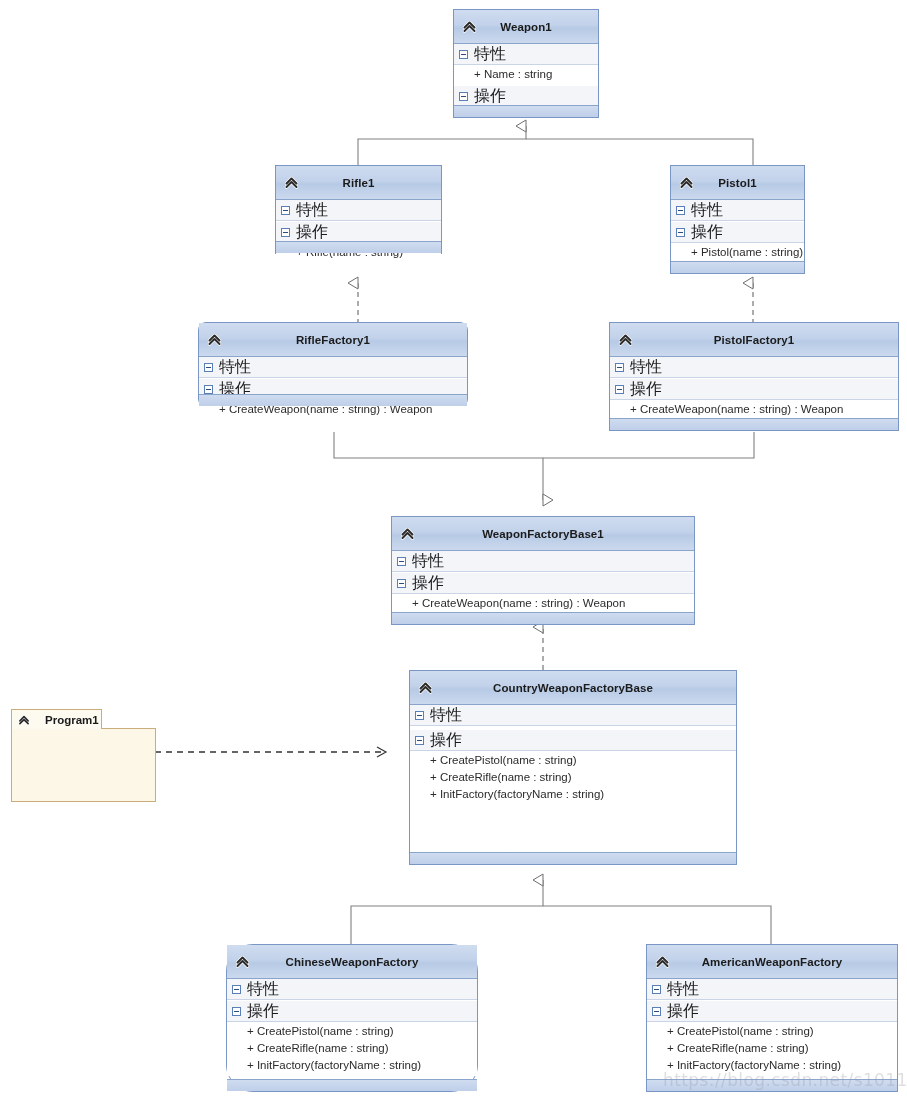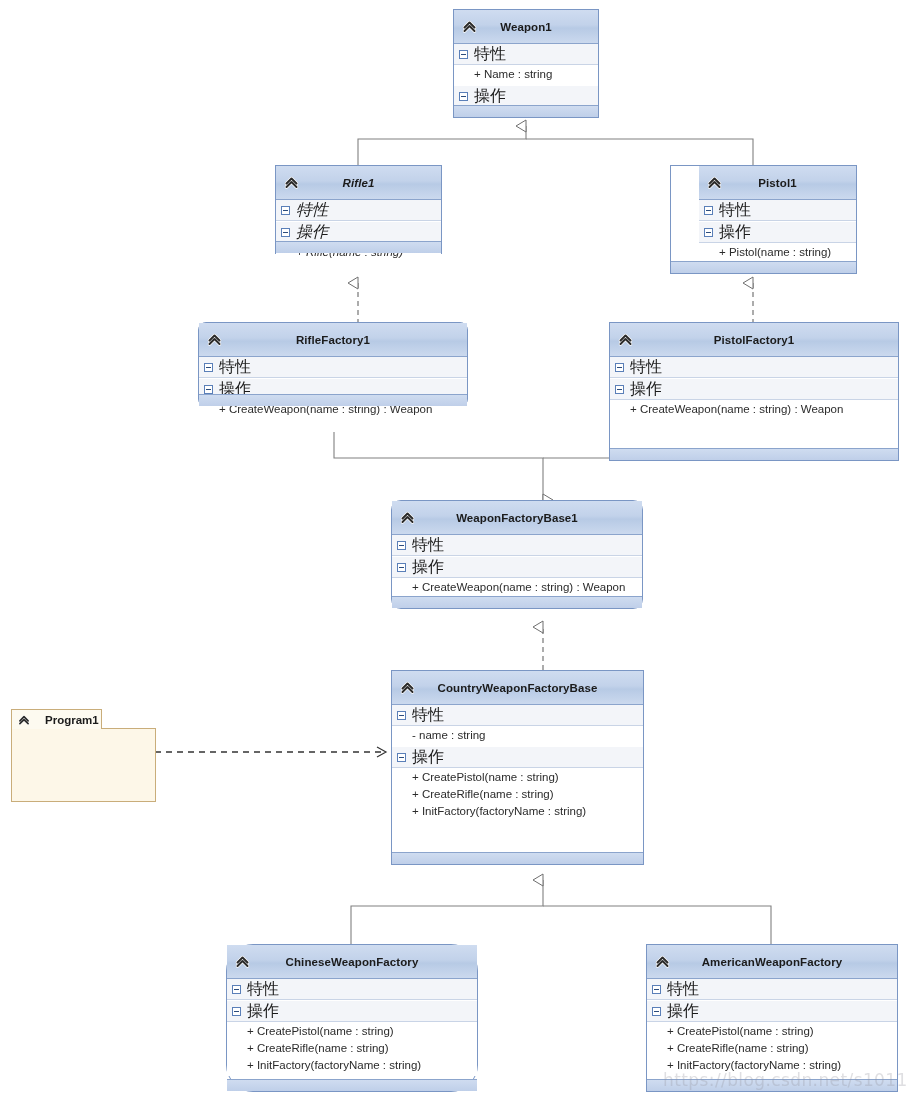--- a/index.html
+++ b/index.html
@@ -224,21 +224,21 @@
         <div class="member">+ Name : string</div>
       </div>
       <div class="compartment-head">
         <span class="expander"></span>
         <span class="compartment-label">操作</span>
       </div>
     </div>
     <div class="uml-footer" style="position:absolute;bottom:0;left:0;right:0;"></div>
   </div>
 
-  <div class="uml-class" style="left:275px; top:165px; width:167px; height:89px;font-style:italic;">
+  <div class="uml-class" style="left:275px; top:165px; width:167px; height:89px;">
     <div class="uml-header">
       <span class="class-icon">
         <svg width="17" height="17" viewBox="0 0 17 17">
             <path d="M3.5,9.5 L8.5,4.5 L13.5,9.5 M3.5,13 L8.5,8 L13.5,13" fill="none" stroke="#ffffff" stroke-width="3.4" stroke-linejoin="round" stroke-linecap="round"></path>
             <path d="M3.5,9.5 L8.5,4.5 L13.5,9.5 M3.5,13 L8.5,8 L13.5,13" fill="none" stroke="#2b2b2b" stroke-width="2" stroke-linejoin="round" stroke-linecap="round"></path>
           </svg>
       </span>
       <span class="uml-title">Rifle1</span>
     </div>
     <div class="uml-body">
@@ -250,21 +250,21 @@
         <span class="expander"></span>
         <span class="compartment-label">操作</span>
       </div>
       <div class="member-list">
         <div class="member">+ Rifle(name : string)</div>
       </div>
     </div>
     <div class="uml-footer" style="position:absolute;bottom:0;left:0;right:0;"></div>
   </div>
 
-  <div class="uml-class" style="left:670px; top:165px; width:187px; height:109px;padding-left:28px;">
+  <div class="uml-class" style="left:670px; top:165px; width:135px; height:109px;">
     <div class="uml-header">
       <span class="class-icon">
         <svg width="17" height="17" viewBox="0 0 17 17">
             <path d="M3.5,9.5 L8.5,4.5 L13.5,9.5 M3.5,13 L8.5,8 L13.5,13" fill="none" stroke="#ffffff" stroke-width="3.4" stroke-linejoin="round" stroke-linecap="round"></path>
             <path d="M3.5,9.5 L8.5,4.5 L13.5,9.5 M3.5,13 L8.5,8 L13.5,13" fill="none" stroke="#2b2b2b" stroke-width="2" stroke-linejoin="round" stroke-linecap="round"></path>
           </svg>
       </span>
       <span class="uml-title">Pistol1</span>
     </div>
     <div class="uml-body">
@@ -302,21 +302,21 @@
         <span class="expander"></span>
         <span class="compartment-label">操作</span>
       </div>
       <div class="member-list">
         <div class="member">+ CreateWeapon(name : string) : Weapon</div>
       </div>
     </div>
     <div class="uml-footer" style="position:absolute;bottom:0;left:0;right:0;"></div>
   </div>
 
-  <div class="uml-class" style="left:609px; top:322px; width:290px; height:139px;">
+  <div class="uml-class" style="left:609px; top:322px; width:290px; height:109px;">
     <div class="uml-header">
       <span class="class-icon">
         <svg width="17" height="17" viewBox="0 0 17 17">
             <path d="M3.5,9.5 L8.5,4.5 L13.5,9.5 M3.5,13 L8.5,8 L13.5,13" fill="none" stroke="#ffffff" stroke-width="3.4" stroke-linejoin="round" stroke-linecap="round"></path>
             <path d="M3.5,9.5 L8.5,4.5 L13.5,9.5 M3.5,13 L8.5,8 L13.5,13" fill="none" stroke="#2b2b2b" stroke-width="2" stroke-linejoin="round" stroke-linecap="round"></path>
           </svg>
       </span>
       <span class="uml-title">PistolFactory1</span>
     </div>
     <div class="uml-body">
@@ -328,21 +328,21 @@
         <span class="expander"></span>
         <span class="compartment-label">操作</span>
       </div>
       <div class="member-list">
         <div class="member">+ CreateWeapon(name : string) : Weapon</div>
       </div>
     </div>
     <div class="uml-footer" style="position:absolute;bottom:0;left:0;right:0;"></div>
   </div>
 
-  <div class="uml-class" style="left:391px; top:500px; width:252px; height:109px;border-radius:10px;">
+  <div class="uml-class" style="left:391px; top:516px; width:304px; height:109px;">
     <div class="uml-header">
       <span class="class-icon">
         <svg width="17" height="17" viewBox="0 0 17 17">
             <path d="M3.5,9.5 L8.5,4.5 L13.5,9.5 M3.5,13 L8.5,8 L13.5,13" fill="none" stroke="#ffffff" stroke-width="3.4" stroke-linejoin="round" stroke-linecap="round"></path>
             <path d="M3.5,9.5 L8.5,4.5 L13.5,9.5 M3.5,13 L8.5,8 L13.5,13" fill="none" stroke="#2b2b2b" stroke-width="2" stroke-linejoin="round" stroke-linecap="round"></path>
           </svg>
       </span>
       <span class="uml-title">WeaponFactoryBase1</span>
     </div>
     <div class="uml-body">
@@ -354,37 +354,36 @@
         <span class="expander"></span>
         <span class="compartment-label">操作</span>
       </div>
       <div class="member-list">
         <div class="member">+ CreateWeapon(name : string) : Weapon</div>
       </div>
     </div>
     <div class="uml-footer" style="position:absolute;bottom:0;left:0;right:0;"></div>
   </div>
 
-  <div class="uml-class" style="left:391px; top:670px; width:253px; height:195px;">
+  <div class="uml-class" style="left:409px; top:670px; width:328px; height:195px;">
     <div class="uml-header">
       <span class="class-icon">
         <svg width="17" height="17" viewBox="0 0 17 17">
             <path d="M3.5,9.5 L8.5,4.5 L13.5,9.5 M3.5,13 L8.5,8 L13.5,13" fill="none" stroke="#ffffff" stroke-width="3.4" stroke-linejoin="round" stroke-linecap="round"></path>
             <path d="M3.5,9.5 L8.5,4.5 L13.5,9.5 M3.5,13 L8.5,8 L13.5,13" fill="none" stroke="#2b2b2b" stroke-width="2" stroke-linejoin="round" stroke-linecap="round"></path>
           </svg>
       </span>
       <span class="uml-title">CountryWeaponFactoryBase</span>
     </div>
     <div class="uml-body">
       <div class="compartment-head first">
         <span class="expander"></span>
         <span class="compartment-label">特性</span>
       </div>
       <div class="member-list">
-        <div class="member">- name : string</div>
       </div>
       <div class="compartment-head">
         <span class="expander"></span>
         <span class="compartment-label">操作</span>
       </div>
       <div class="member-list">
         <div class="member">+ CreatePistol(name : string)</div>
         <div class="member">+ CreateRifle(name : string)</div>
         <div class="member">+ InitFactory(factoryName : string)</div>
       </div>

